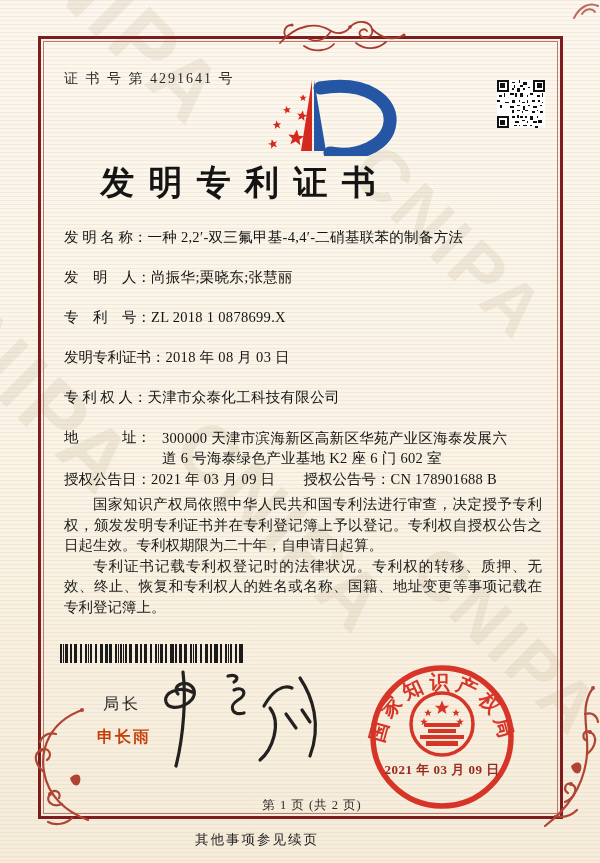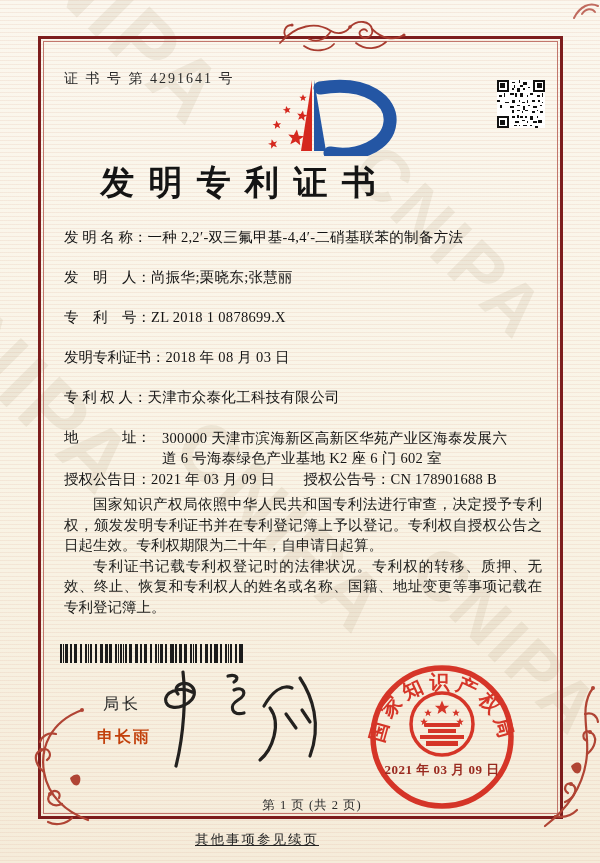--- a/index.html
+++ b/index.html
@@ -62,21 +62,21 @@
   .signer-name{
     position:absolute;left:66px;top:727px;font-family:"Liberation Sans",sans-serif;
     font-size:16px;font-weight:600;color:#c2410c;letter-spacing:2px;margin-left:31px;
   }
   .signature{position:absolute;left:150px;top:666px;width:186px;height:106px;}
   .seal{position:absolute;left:366px;top:661px;width:152px;height:152px;mix-blend-mode:multiply;opacity:0.96;}
   .page-footer{
     position:absolute;left:12px;top:797px;width:600px;text-align:center;font-size:12.5px;color:#2b2b2b;letter-spacing:1px;
   }
   .cont-note{
-    position:absolute;left:0;top:831px;width:514px;text-align:center;font-size:13.5px;color:#242424;letter-spacing:2px;text-decoration:underline;
+    position:absolute;left:0;top:831px;width:514px;text-align:center;font-size:13.5px;color:#242424;letter-spacing:2px;
   }
   .orn{position:absolute;}
 </style>
 </head>
 <body>
 
 <div class="wm" style="left:-30px;top:-40px;">CNIPA</div>
 <div class="wm" style="left:330px;top:200px;font-size:72px;">CNIPA</div>
 <div class="wm" style="left:-120px;top:330px;">CNIPA</div>
 <div class="wm" style="left:150px;top:480px;font-size:80px;">CNIPA</div>

